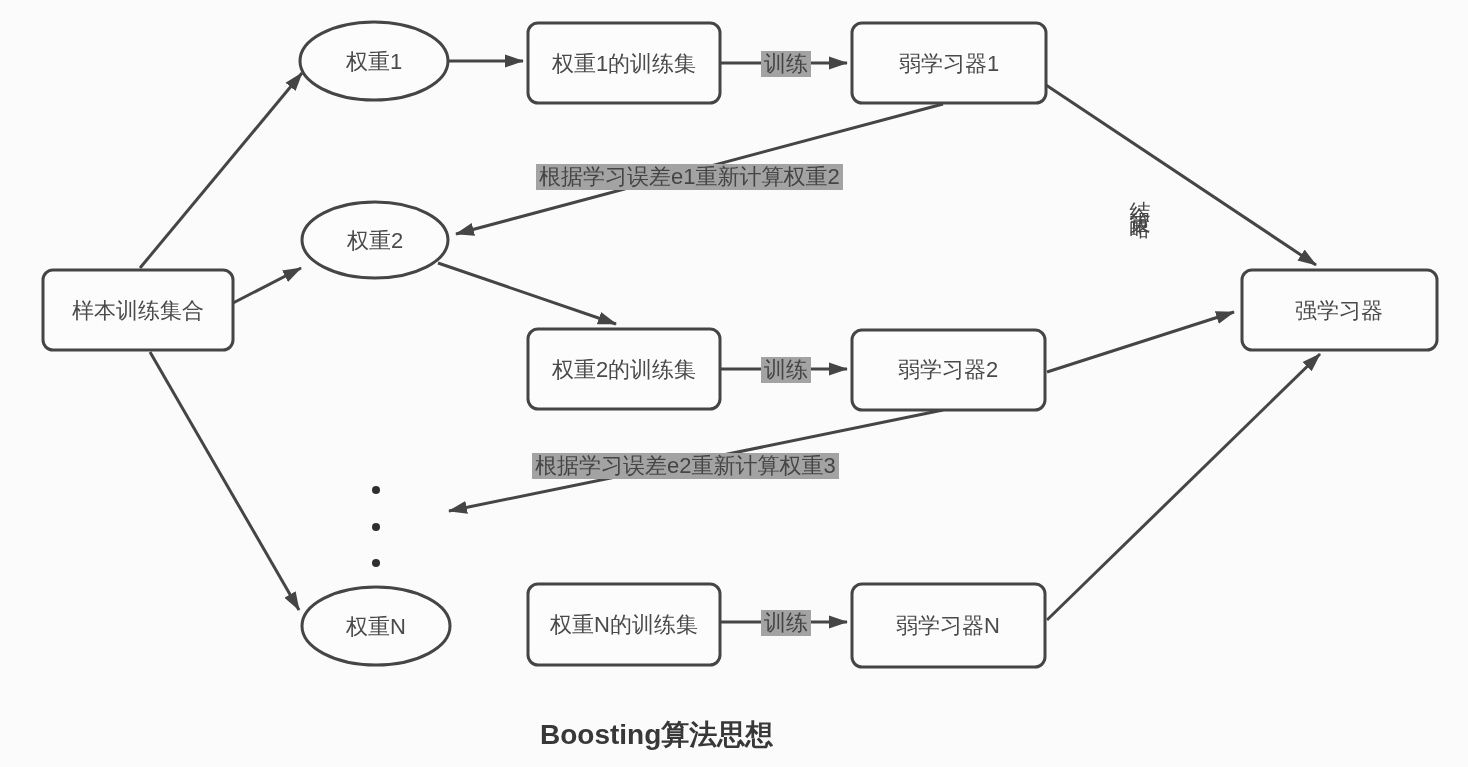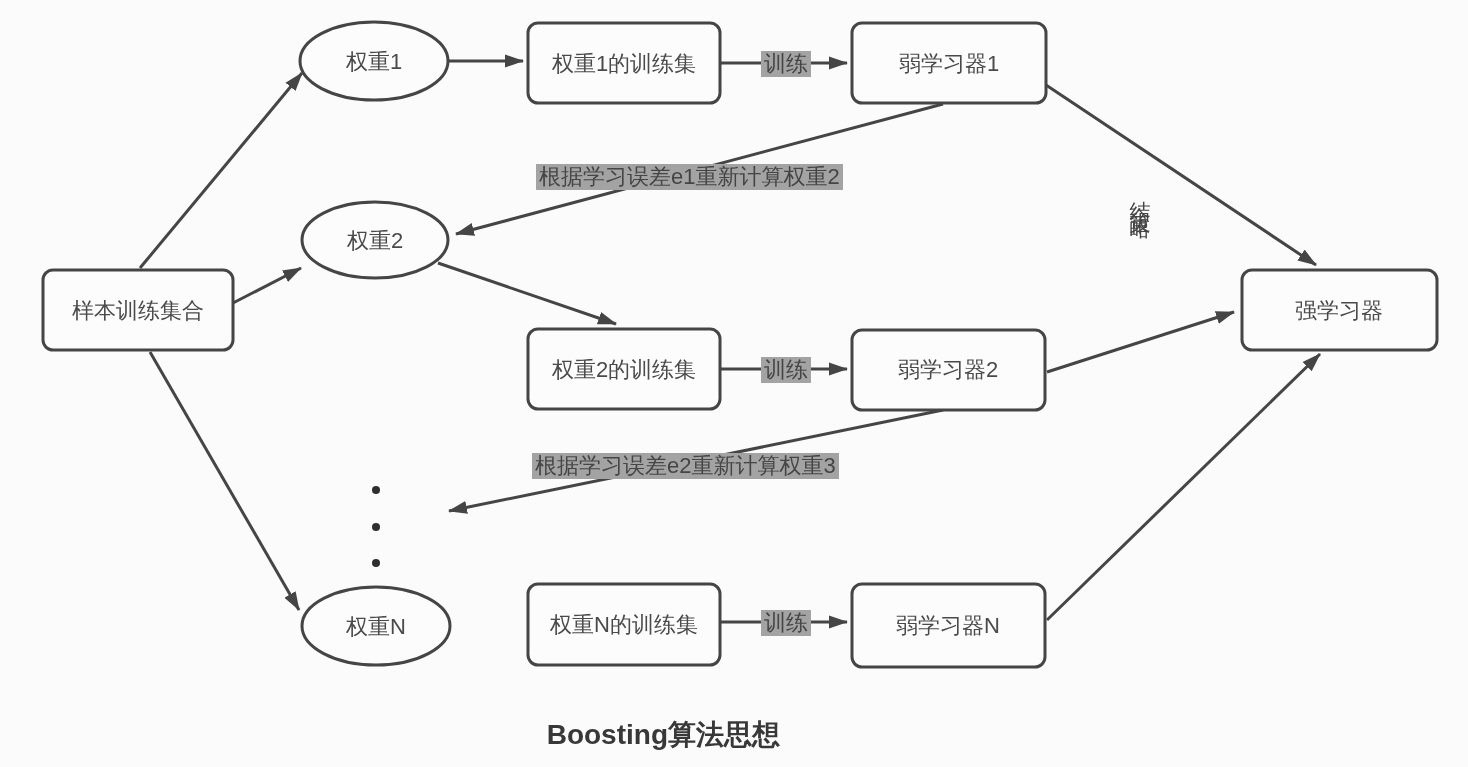--- a/index.html
+++ b/index.html
@@ -41,21 +41,21 @@
     writing-mode: vertical-lr;
     text-orientation: upright;
     letter-spacing: 6px;
     white-space: nowrap;
   }
   .diagram-title {
     position: absolute;
     left: 540px;
     top: 716px;
     width: 240px;
-    text-align: right;
+    text-align: left;
     color: #383838;
     font-size: 28px;
     font-weight: 700;
     white-space: nowrap;
   }
 </style>
 </head>
 <body>
 
 <div class="stage">

